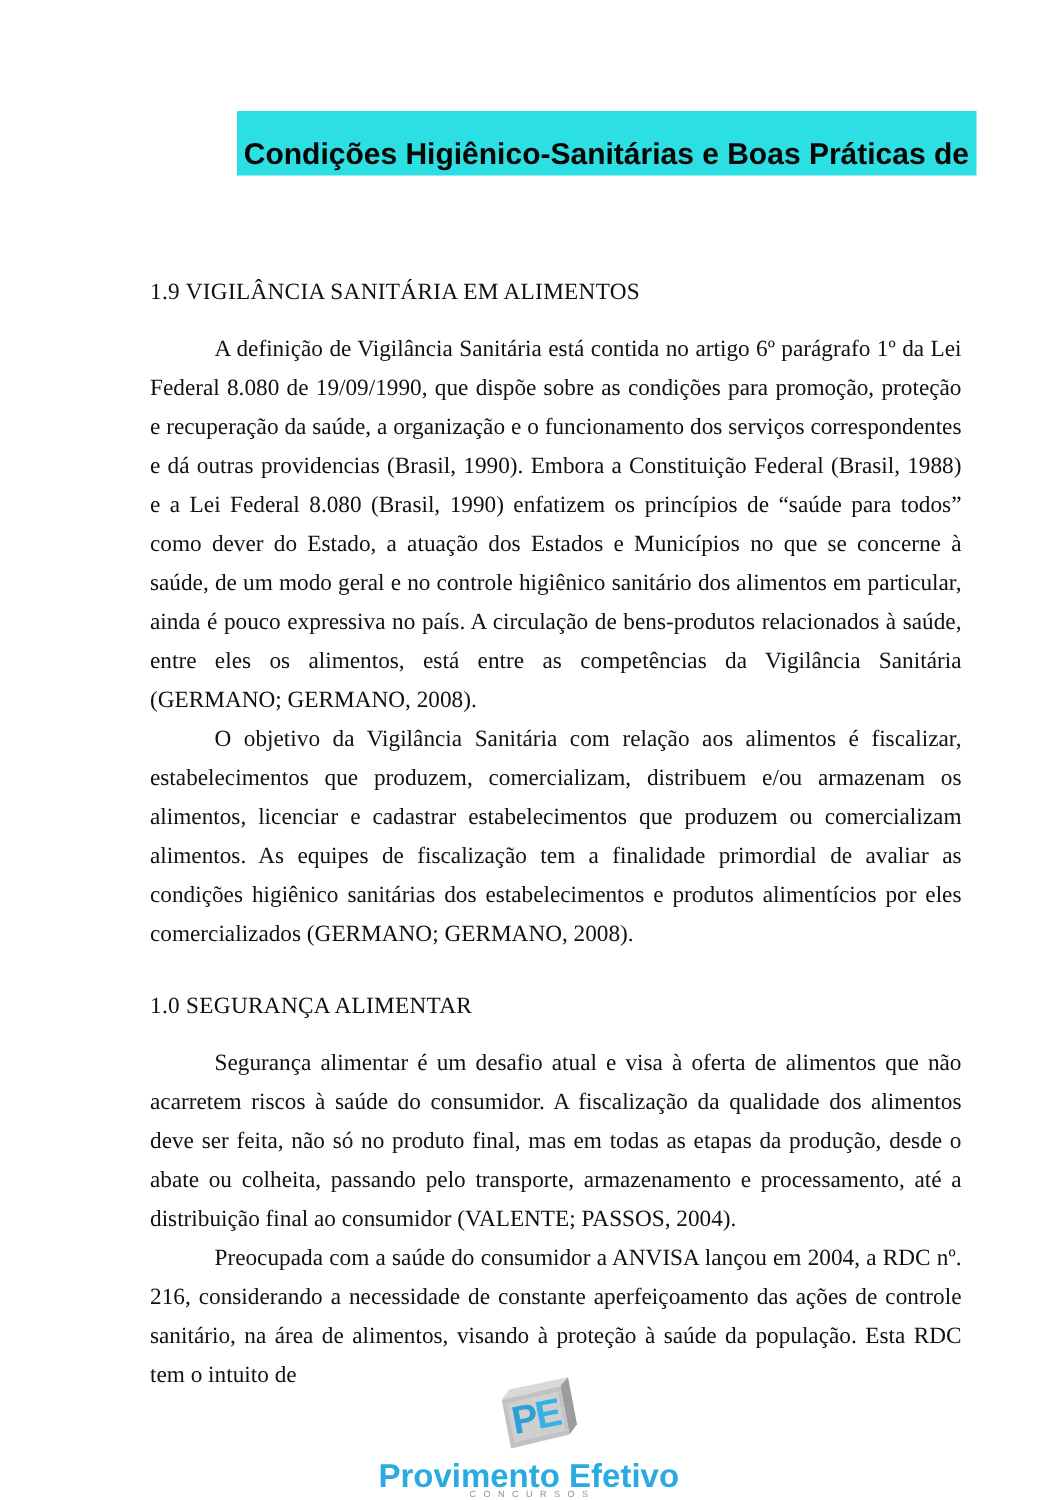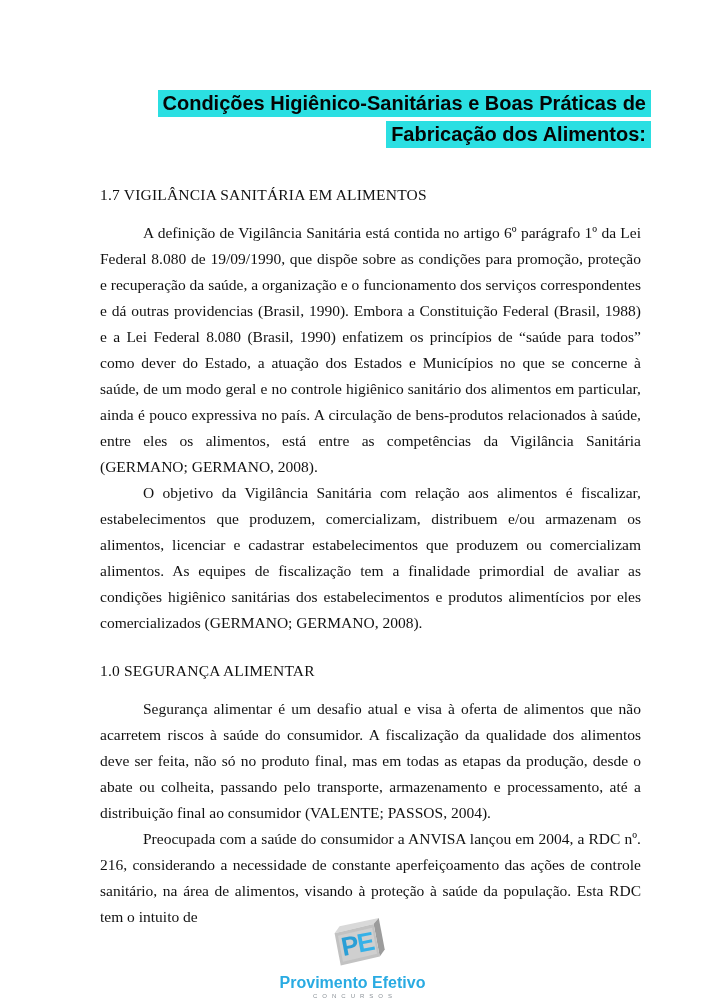--- a/index.html
+++ b/index.html
@@ -22,21 +22,21 @@
     top: 88px; left: 100px; right: 54px;
     text-align: right;
     font-family: "Liberation Sans", sans-serif;
     font-weight: bold;
     font-size: 20px;
     line-height: 31px;
     color: #050505;
   }
   .doc-title .hl {
     background: #2bdfe2;
-    padding: 2px 5px 3px 5px;
+    padding: 18px 5px 3px 5px;
     margin-top: 36px;
   }
 
   
   .body-col {
     position: absolute;
     top: 184px; left: 100px;
     width: 541px;
     font-size: 15.5px;
     line-height: 26px;
@@ -66,21 +66,21 @@
     text-align: center;
     font-family: "Liberation Sans", sans-serif;
   }
   .logo-mark {
     display: inline-block;
     transform: rotate(-9deg);
     margin-left: 6px;
   }
   .brand-name {
     margin-top: 1px;
-    font-size: 16px;
+    font-size: 22px;
     font-weight: bold;
     color: #29abe2;
     letter-spacing: 0px;
     line-height: 17px;
   }
   .brand-sub {
     font-size: 6px;
     color: #8b9298;
     letter-spacing: 5px;
     line-height: 8px;
@@ -88,25 +88,24 @@
     text-indent: 5px;
   }
 </style>
 </head>
 <body>
 
 <div class="page">
 
   <div class="doc-title">
     <span class="hl">Condições Higiênico-Sanitárias e Boas Práticas de</span><br>
-    <span class="hl">Fabricação dos Alimentos:</span>
   </div>
 
   <div class="body-col">
-    <div class="section-heading">1.7 VIGILÂNCIA SANITÁRIA EM ALIMENTOS</div>
+    <div class="section-heading">1.9 VIGILÂNCIA SANITÁRIA EM ALIMENTOS</div>
     <p class="para first-of-section">A definição de Vigilância Sanitária está contida no artigo 6º parágrafo 1º da Lei Federal 8.080 de 19/09/1990, que dispõe sobre as condições para promoção, proteção e recuperação da saúde, a organização e o funcionamento dos serviços correspondentes e dá outras providencias (Brasil, 1990). Embora a Constituição Federal (Brasil, 1988) e a Lei Federal 8.080 (Brasil, 1990) enfatizem os princípios de “saúde para todos” como dever do Estado, a atuação dos Estados e Municípios no que se concerne à saúde, de um modo geral e no controle higiênico sanitário dos alimentos em particular, ainda é pouco expressiva no país. A circulação de bens-produtos relacionados à saúde, entre eles os alimentos, está entre as competências da Vigilância Sanitária (GERMANO; GERMANO, 2008).</p>
     <p class="para">O objetivo da Vigilância Sanitária com relação aos alimentos é fiscalizar, estabelecimentos que produzem, comercializam, distribuem e/ou armazenam os alimentos, licenciar e cadastrar estabelecimentos que produzem ou comercializam alimentos. As equipes de fiscalização tem a finalidade primordial de avaliar as condições higiênico sanitárias dos estabelecimentos e produtos alimentícios por eles comercializados (GERMANO; GERMANO, 2008).</p>
 
     <div class="section-heading second">1.0 SEGURANÇA ALIMENTAR</div>
     <p class="para first-of-section">Segurança alimentar é um desafio atual e visa à oferta de alimentos que não acarretem riscos à saúde do consumidor. A fiscalização da qualidade dos alimentos deve ser feita, não só no produto final, mas em todas as etapas da produção, desde o abate ou colheita, passando pelo transporte, armazenamento e processamento, até a distribuição final ao consumidor (VALENTE; PASSOS, 2004).</p>
     <p class="para">Preocupada com a saúde do consumidor a ANVISA lançou em 2004, a RDC nº. 216, considerando a necessidade de constante aperfeiçoamento das ações de controle sanitário, na área de alimentos, visando à proteção à saúde da população. Esta RDC tem o intuito de</p>
   </div>
 
   <div class="footer-logo">
     <span class="logo-mark">

